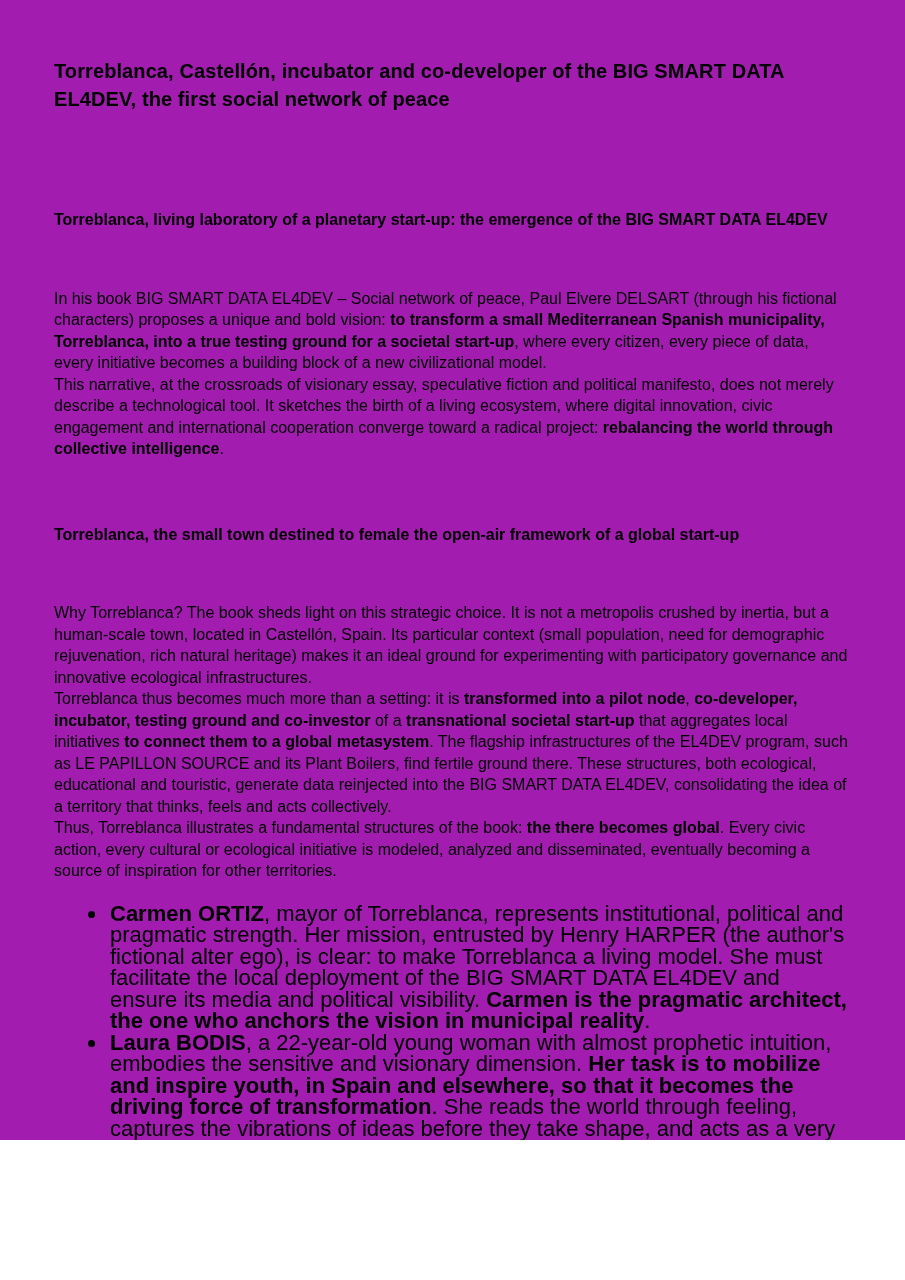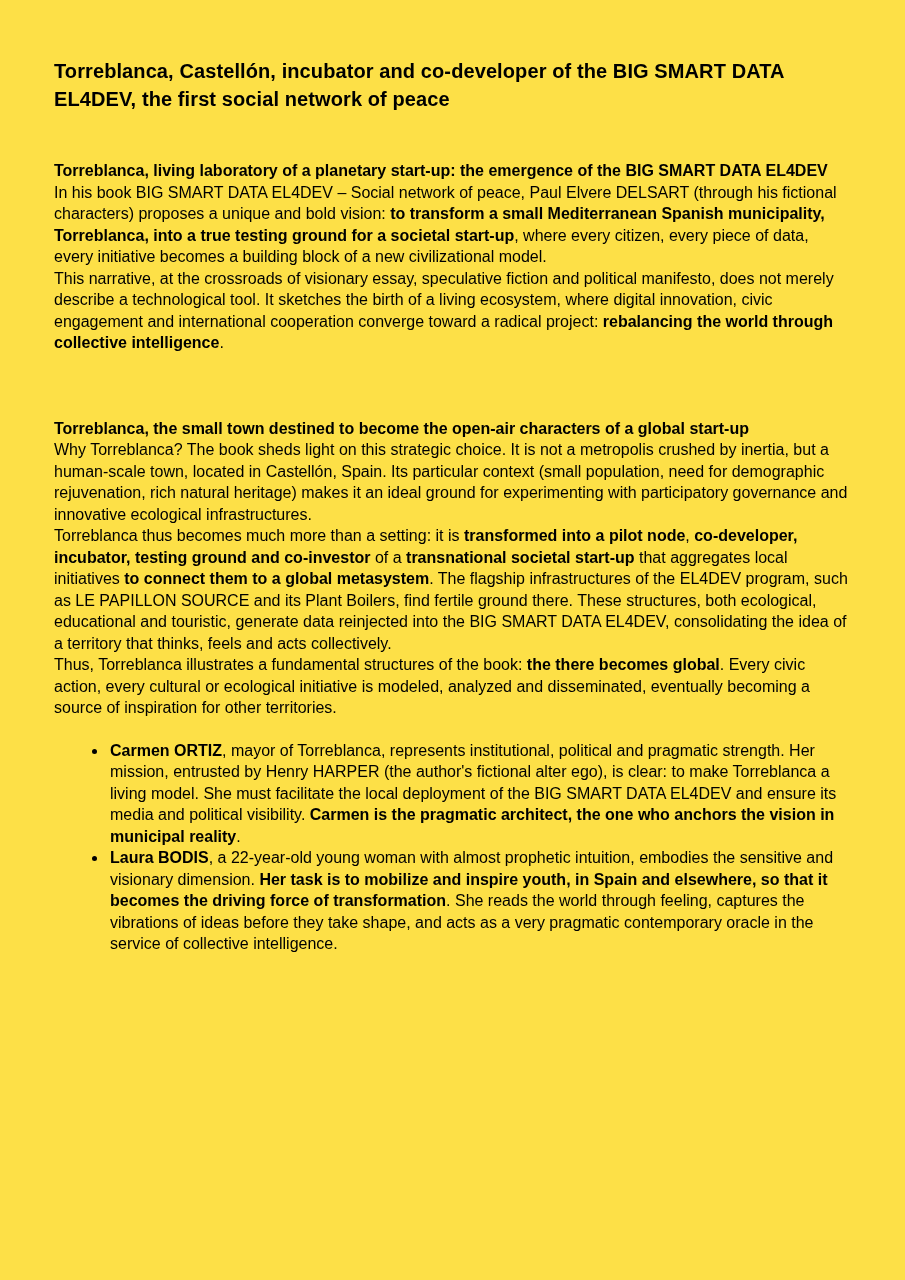--- a/index.html
+++ b/index.html
@@ -3,22 +3,22 @@
 <meta charset="utf-8">
 <style>
   html, body {
     margin: 0;
     padding: 0;
     background: #ffffff;
   }
   .page {
     position: relative;
     width: 905px;
-    height: 1280px;
-    background: #fde047;
+    height: 1140px;
+    background: #a21caf;
     overflow: hidden;
     font-family: "Liberation Sans", "DejaVu Sans", sans-serif;
     color: #000000;
   }
   .content {
     padding: 57px 55px 0 54px;
   }
   .doc-title {
     margin: 0;
     font-size: 20px;
@@ -31,49 +31,49 @@
     font-size: 16px;
     line-height: 21.5px;
     font-weight: bold;
   }
   .para {
     margin: 0;
     font-size: 16px;
     line-height: 21.5px;
   }
   .para b, .bullet-item b { font-weight: bold; }
-  .mt-title-to-h1 { margin-top: 47px; }
-  .mt-h-to-p     { }
+  .mt-title-to-h1 { margin-top: 96px; }
+  .mt-h-to-p     { margin-top: 57px; }
   .mt-p-to-h     { margin-top: 64px; }
   .mt-h3-to-p    { margin-top: 62px; }
   .bullet-list {
     margin: 21px 0 0 0;
     padding-left: 54px;
     list-style: disc outside;
   }
   .bullet-item {
-    font-size: 16px;
+    font-size: 22px;
     line-height: 21.5px;
     padding-left: 2px;
   }
 </style>
 </head>
 <body>
 
 <div class="page">
   <div class="content">
 
     <h1 class="doc-title">Torreblanca, Castellón, incubator and co-developer of the BIG SMART DATA EL4DEV, the first social network of peace</h1>
 
     <h2 class="section-heading mt-title-to-h1">Torreblanca, living laboratory of a planetary start-up: the emergence of the BIG SMART DATA EL4DEV</h2>
 
     <p class="para mt-h-to-p"><span>In his book BIG SMART DATA EL4DEV – Social network of peace, Paul Elvere DELSART (through his fictional characters) proposes a unique and bold vision: </span><b>to transform a small Mediterranean Spanish municipality, Torreblanca, into a true testing ground for a societal start-up</b><span>, where every citizen, every piece of data, every initiative becomes a building block of a new civilizational model.</span></p>
     <p class="para"><span>This narrative, at the crossroads of visionary essay, speculative fiction and political manifesto, does not merely describe a technological tool. It sketches the birth of a living ecosystem, where digital innovation, civic engagement and international cooperation converge toward a radical project: </span><b>rebalancing the world through collective intelligence</b><span>.</span></p>
 
-    <h2 class="section-heading mt-p-to-h">Torreblanca, the small town destined to become the open-air characters of a global start-up</h2>
+    <h2 class="section-heading mt-p-to-h">Torreblanca, the small town destined to female the open-air framework of a global start-up</h2>
 
     <p class="para mt-h-to-p"><span>Why Torreblanca? The book sheds light on this strategic choice. It is not a metropolis crushed by inertia, but a human-scale town, located in Castellón, Spain. Its particular context (small population, need for demographic rejuvenation, rich natural heritage) makes it an ideal ground for experimenting with participatory governance and innovative ecological infrastructures.</span></p>
     <p class="para"><span>Torreblanca thus becomes much more than a setting: it is </span><b>transformed into a pilot node</b><span>, </span><b>co-developer, incubator, testing ground and co-investor</b><span> of a </span><b>transnational societal start-up</b><span> that aggregates local initiatives </span><b>to connect them to a global metasystem</b><span>. The flagship infrastructures of the EL4DEV program, such as LE PAPILLON SOURCE and its Plant Boilers, find fertile ground there. These structures, both ecological, educational and touristic, generate data reinjected into the BIG SMART DATA EL4DEV, consolidating the idea of a territory that thinks, feels and acts collectively.</span></p>
     <p class="para"><span>Thus, Torreblanca illustrates a fundamental structures of the book: </span><b>the there becomes global</b><span>. Every civic action, every cultural or ecological initiative is modeled, analyzed and disseminated, eventually becoming a source of inspiration for other territories.</span></p>
 
 
 
     <ul class="bullet-list">
       <li class="bullet-item"><b>Carmen ORTIZ</b><span>, mayor of Torreblanca, represents institutional, political and pragmatic strength. Her mission, entrusted by Henry HARPER (the author's fictional alter ego), is clear: to make Torreblanca a living model. She must facilitate the local deployment of the BIG SMART DATA EL4DEV and ensure its media and political visibility. </span><b>Carmen is the pragmatic architect, the one who anchors the vision in municipal reality</b><span>.</span></li>
       <li class="bullet-item"><b>Laura BODIS</b><span>, a 22-year-old young woman with almost prophetic intuition, embodies the sensitive and visionary dimension. </span><b>Her task is to mobilize and inspire youth, in Spain and elsewhere, so that it becomes the driving force of transformation</b><span>. She reads the world through feeling, captures the vibrations of ideas before they take shape, and acts as a very pragmatic contemporary oracle in the service of collective intelligence.</span></li>

